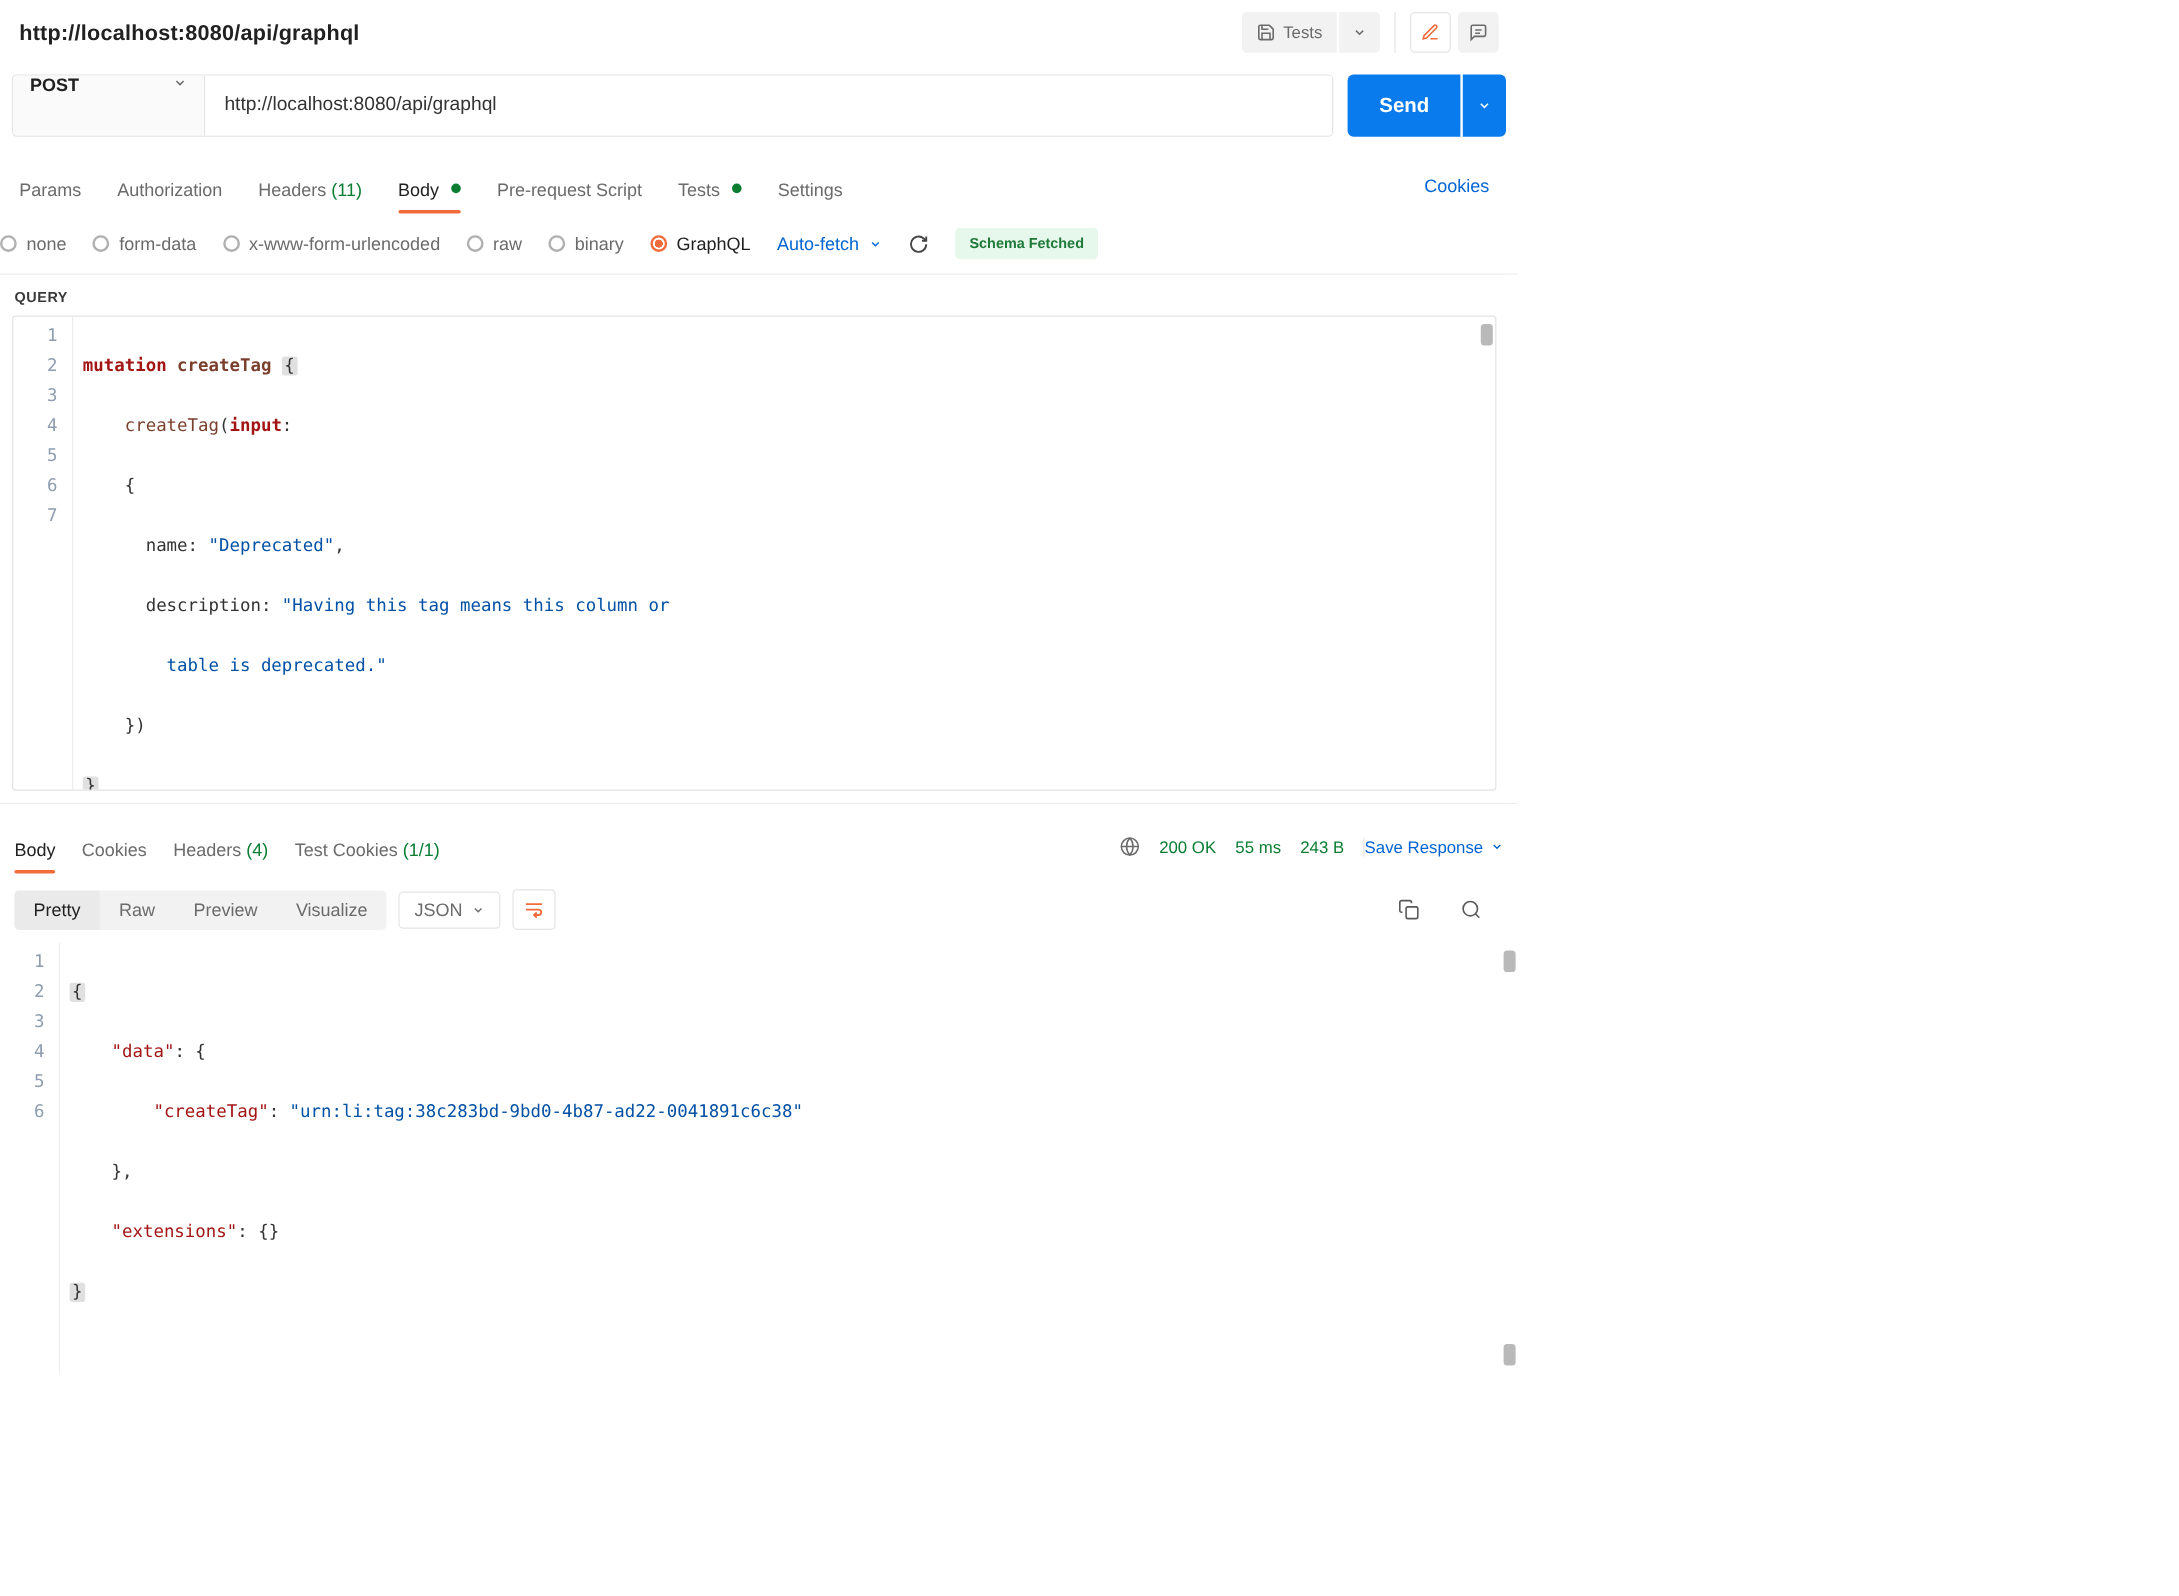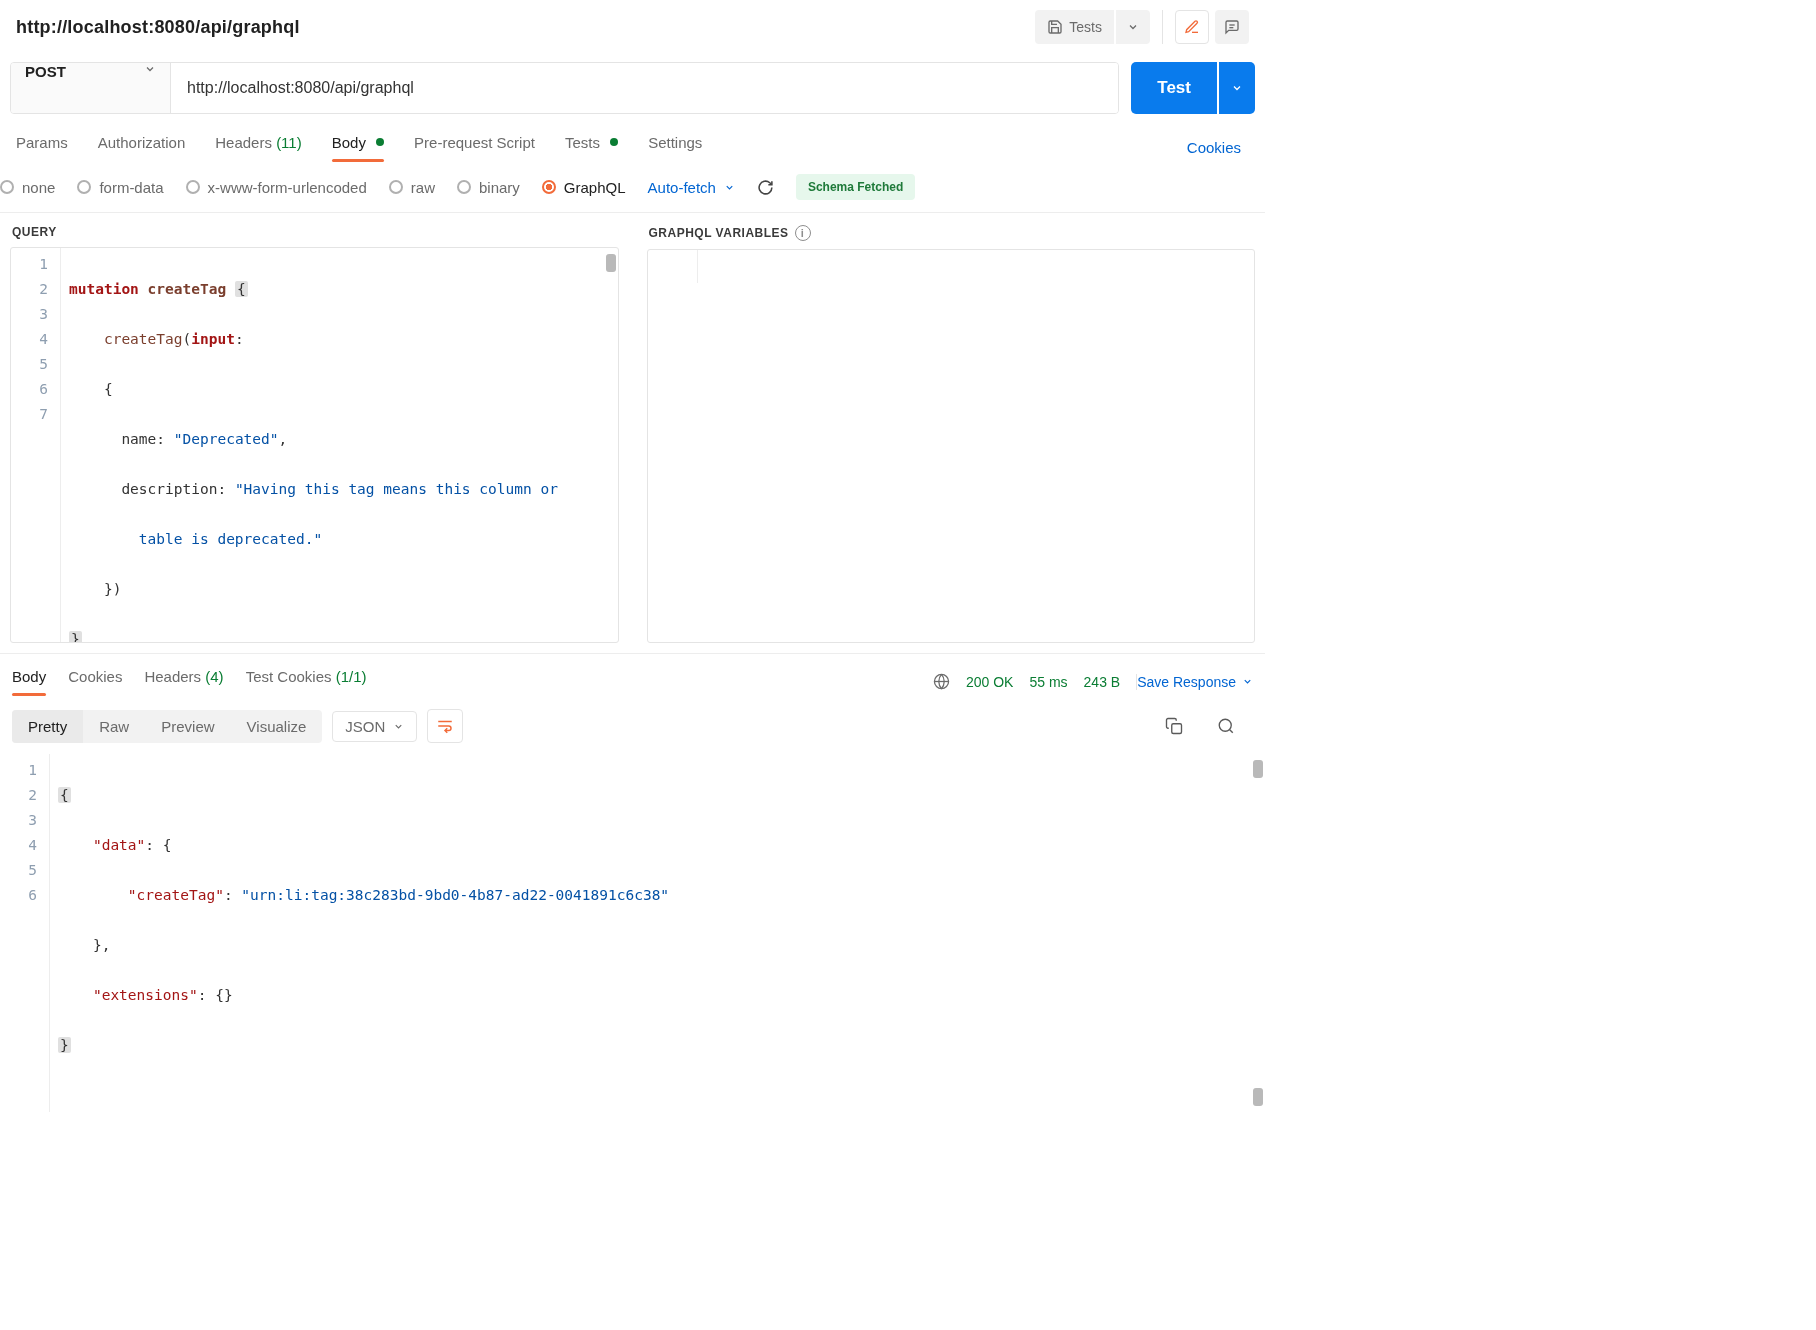--- a/index.html
+++ b/index.html
@@ -119,21 +119,21 @@
   }
 
   
   .tabs-row {
     display: flex;
     align-items: center;
     padding: 10px 16px 0;
     font-size: 15px;
     border-bottom: 1px solid #fff;
   }
-  .tab { color: var(--muted); margin-right: 30px; padding-bottom: 10px; cursor: pointer; }
+  .tab { color: var(--muted); margin-right: 30px; padding-bottom: 10px; cursor: pointer; margin-top: 16px; }
   .tab .count { color: var(--green); }
   .tab.active { color: var(--text); position: relative; }
   .tab.active::after { content:""; position:absolute; left:0; right:0; bottom:-1px; height:3px; background:var(--tab-underline); border-radius:2px; }
   .tab .dot { display:inline-block; width:8px; height:8px; border-radius:50%; background:var(--green); margin-left:6px; transform: translateY(-2px); }
   .tabs-row .spacer { flex: 1; }
   .cookies-link { color: var(--link); font-size: 15px; cursor: pointer; margin-right: 8px; }
 
   
   .body-types {
     display: flex;
@@ -271,21 +271,21 @@
         <span>
           <svg width="12" height="12" viewBox="0 0 24 24" fill="none" stroke="#6b6b6b" stroke-width="2.5">
               <polyline points="6 9 12 15 18 9"></polyline>
             </svg>
         </span>
       </div>
       <input class="url-input" value="http://localhost:8080/api/graphql" style="">
     </div>
     <div class="send-split">
       <div class="send-btn">
-        <span>Test</span>
+        <span>Send</span>
       </div>
       <div class="send-caret">
         <span>
           <svg width="12" height="12" viewBox="0 0 24 24" fill="none" stroke="#fff" stroke-width="2.5">
               <polyline points="6 9 12 15 18 9"></polyline>
             </svg>
         </span>
       </div>
     </div>
   </div>
@@ -376,34 +376,20 @@
 <div class="line">      <span class="field">description</span><span class="punct">:</span> <span class="str">"Having this tag means this column or</span></div>
 <div class="line">        <span class="str">table is deprecated."</span></div>
 <div class="line">    <span class="punct">})</span></div>
 <div class="line"><span class="punct mark">}</span></div>
           </div>
         </div>
         <div class="scroll-thumb"></div>
       </div>
     </div>
 
-    <div class="editor-col">
-      <div class="editor-header">
-        <span>GRAPHQL VARIABLES</span>
-        <span class="info-circle">i</span>
-      </div>
-      <div class="editor-box">
-        <div class="code">
-          <div class="gutter">
-            <div android="editor.vars_lines.0"></div>
-          </div>
-          <div class="code-body"></div>
-        </div>
-      </div>
-    </div>
   </div>
 
   <div class="hsep"></div>
 
   <div class="resp-tabs">
     <div class="tab active">Body</div>
     <div class="tab">Cookies</div>
     <div class="tab">
       <span>Headers</span>
       <span class="count">(4)</span>

